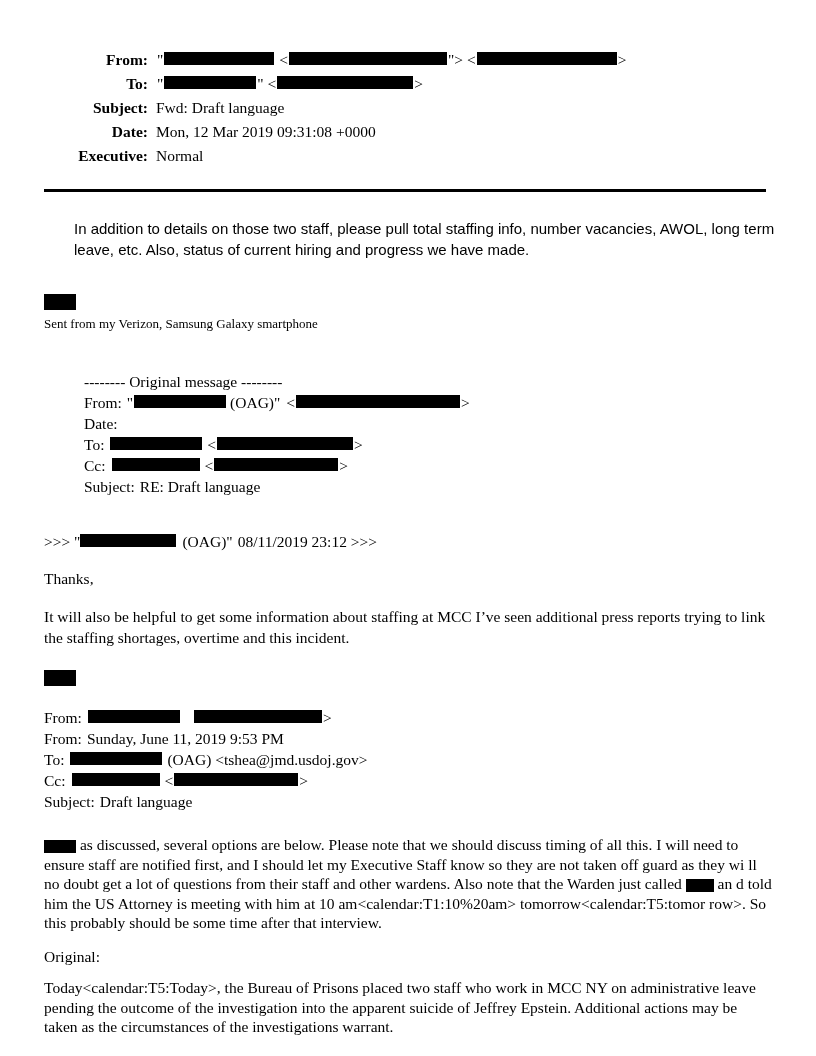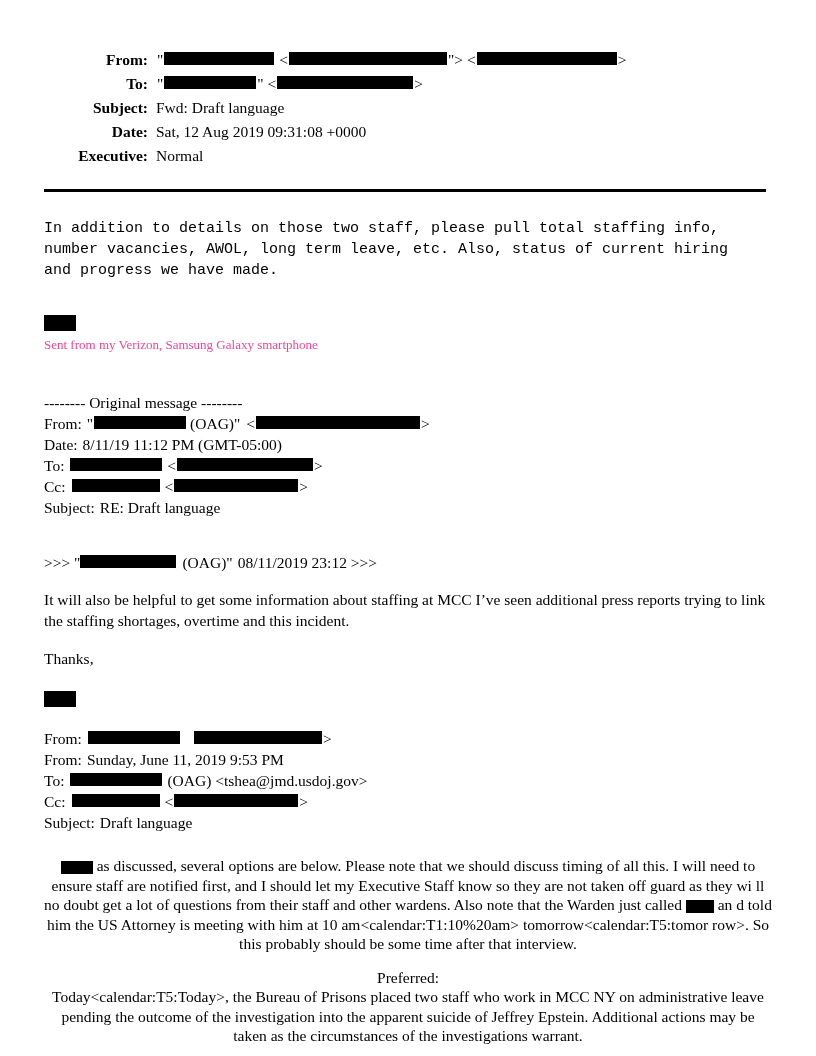--- a/index.html
+++ b/index.html
@@ -58,49 +58,51 @@
 
   .rule {
     border: none;
     border-top: 3px solid #000;
     margin: 22px 0 0 0;
     width: 722px;
   }
 
   
   .body-sans {
-    font-family: Liberation Mono, monospace;
+    font-family: Liberation Sans, sans-serif;
     font-size: 15px;
     line-height: 21px;
     margin-top: 26px;
     width: 718px;
+    margin-left: 30px;
   }
   .sig-redact {
     margin-top: 34px;
     height: 16px;
     width: 32px;
     background: #000;
   }
   .sent-from {
     font-family: "Liberation Serif", serif;
     font-size: 13px;
-    color: #ec4899;
+    color: #000000;
     margin-top: 6px;
   }
 
   .orig {
     font-size: 15.5px;
     line-height: 19px;
     margin-top: 40px;
   }
   .orig .line {
     display: flex;
     align-items: baseline;
     white-space: nowrap;
     margin-bottom: 2px;
+    margin-left: 40px;
   }
 
   .quoted {
     font-size: 15.5px;
     line-height: 19px;
     margin-top: 36px;
   }
   .para {
     font-size: 15.5px;
     line-height: 21px;
@@ -126,21 +128,21 @@
     white-space: nowrap;
     margin-bottom: 2px;
   }
 
   .msgbody {
     font-size: 15.5px;
     line-height: 19.5px;
     margin-top: 24px;
     width: 728px;
   }
-  .msgbody p { margin: 0 0 14px 0; text-align: center; }
+  .msgbody p { margin: 12px 0 14px 0; }
   .inline-redact {
     display: inline-block;
     background: #000;
     height: 13px;
     vertical-align: middle;
   }
 </style>
 </head>
 <body>
 
@@ -172,21 +174,21 @@
       </div>
     </div>
 
     <div class="hdr-row">
       <div class="hdr-label">Subject:</div>
       <div class="hdr-val">Fwd: Draft language</div>
     </div>
 
     <div class="hdr-row">
       <div class="hdr-label">Date:</div>
-      <div class="hdr-val">Sat, 12 Aug 2019 09:31:08 +0000</div>
+      <div class="hdr-val">Mon, 12 Mar 2019 09:31:08 +0000</div>
     </div>
 
     <div class="hdr-row">
       <div class="hdr-label">Executive:</div>
       <div class="hdr-val">Normal</div>
     </div>
 
   </div>
 
   <hr class="rule">
@@ -204,21 +206,20 @@
         <span class="q">&nbsp;"</span>
         <span class="redact" style="width:92px"></span>
         <span class="q" style="padding-left:4px">(OAG)"</span>
         <span class="q">&nbsp;&lt;</span>
         <span class="redact" style="width:164px"></span>
         <span class="q">&gt;</span>
     </div>
 
     <div class="line">
       <span>Date:</span>
-        <span style="padding-left:5px">8/11/19 11:12 PM (GMT-05:00)</span>
     </div>
 
     <div class="line">
       <span>To:</span>
         <span class="redact" style="width:92px;margin-left:6px"></span>
         <span class="q">&nbsp;&lt;</span>
         <span class="redact" style="width:136px"></span>
         <span class="q">&gt;</span>
     </div>
 
@@ -238,22 +239,22 @@
 
   <div class="quoted">
     <div class="line" style="display:flex;align-items:baseline;white-space:nowrap">
       <span>&gt;&gt;&gt; "</span>
         <span class="redact" style="width:96px"></span>
         <span style="padding-left:6px">(OAG)"</span>
         <span style="padding-left:5px">08/11/2019 23:12 &gt;&gt;&gt;</span>
     </div>
   </div>
 
+  <div class="para">Thanks,</div>
   <div class="para">It will also be helpful to get some information about staffing at MCC  I’ve seen additional press reports trying to link the staffing shortages, overtime and this incident.</div>
-  <div class="para">Thanks,</div>
   <div class="blk-sig"></div>
 
   <div class="fwd">
     <div class="line">
       <span>From:</span>
         <span class="redact" style="width:92px;margin-left:6px"></span>
         <span class="redact" style="width:128px;margin-left:14px"></span>
         <span class="q">&gt;</span>
     </div>
     <div class="line">
@@ -274,18 +275,18 @@
     </div>
     <div class="line">
       <span>Subject:</span>
         <span style="padding-left:5px">Draft language</span>
     </div>
   </div>
 
   <div class="msgbody">
     <p><span class="inline-redact" style="width:32px"></span> <span>as discussed, several options are below.  Please note that we should discuss timing of all this.  I will need to ensure staff are notified first, and I should let my Executive Staff know so they are not taken off guard as they wi</span> <span>ll no doubt get a lot of questions from their staff and other wardens.  Also note that the Warden just called</span> <span class="inline-redact" style="width:28px"></span> <span>an</span> <span>d told him the US Attorney is meeting with him at 10 am&lt;calendar:T1:10%20am&gt; tomorrow&lt;calendar:T5:tomor</span> <span>row&gt;.  So this probably should be some time after that interview.</span></p>
 
-    <p style="margin-bottom:0">Preferred:</p>
+    <p style="margin-bottom:0">Original:</p>
     <p>Today&lt;calendar:T5:Today&gt;, the Bureau of Prisons placed two staff who work in MCC NY on administrative leave pending the outcome of the investigation into the apparent suicide of Jeffrey Epstein.  Additional actions may be taken as the circumstances of the investigations warrant.</p>
 
   </div>
 
 </div>
 
 </body></html>

